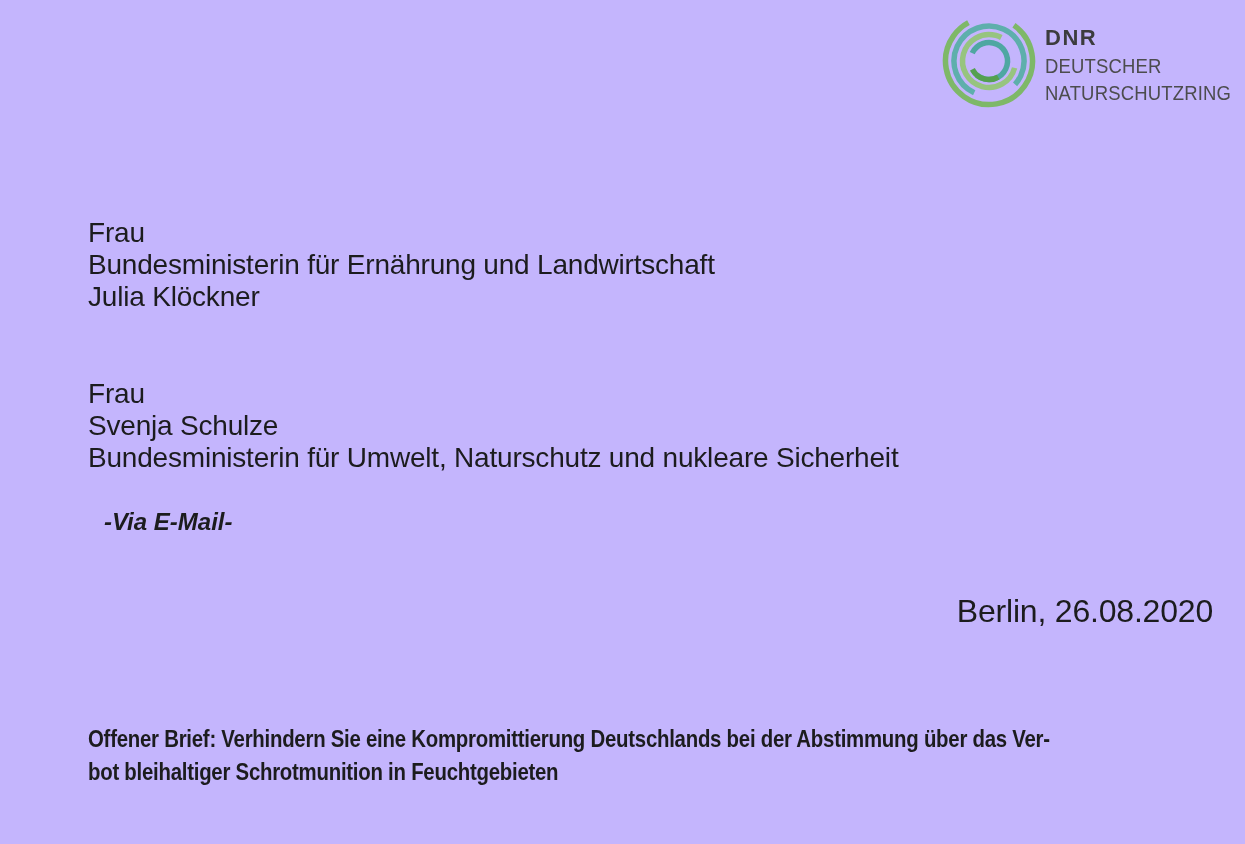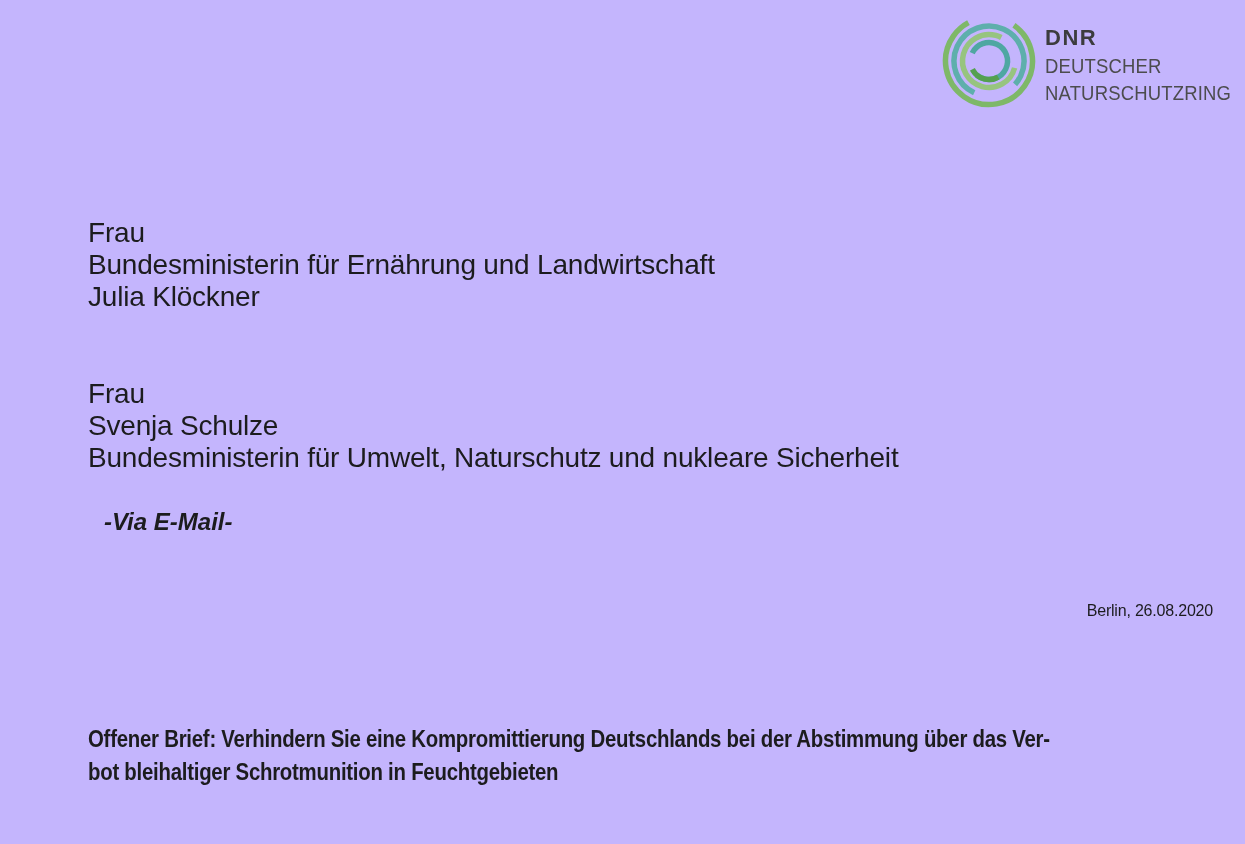--- a/index.html
+++ b/index.html
@@ -39,21 +39,21 @@
 
   .via{
     position:absolute;left:104px;top:506px;
     font-size:24px;line-height:32px;
     font-weight:bold;font-style:italic;
     white-space:nowrap;
   }
 
   .dateline{
     position:absolute;right:32px;top:595px;
-    font-size:16px;line-height:32px;letter-spacing:-0.2px;
+    font-size:32px;line-height:32px;letter-spacing:-0.2px;
     white-space:nowrap;
   }
 
   .subject{
     position:absolute;left:88px;top:722px;
     font-size:24px;line-height:33px;font-weight:bold;
     letter-spacing:-0.3px;
     transform:scaleX(0.85);transform-origin:left top;
     white-space:nowrap;
   }

